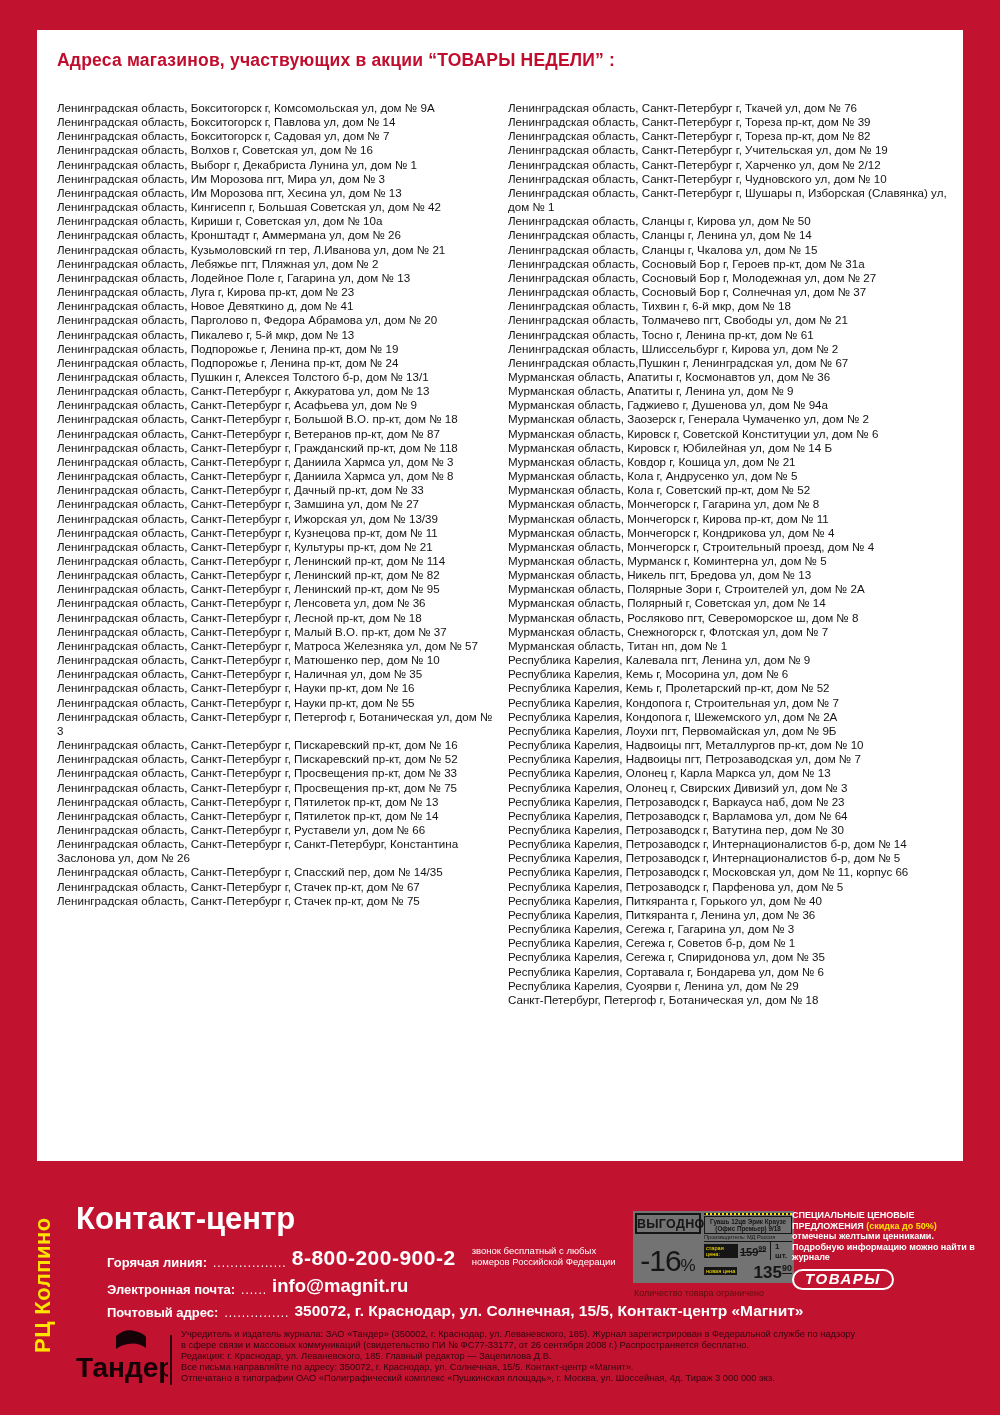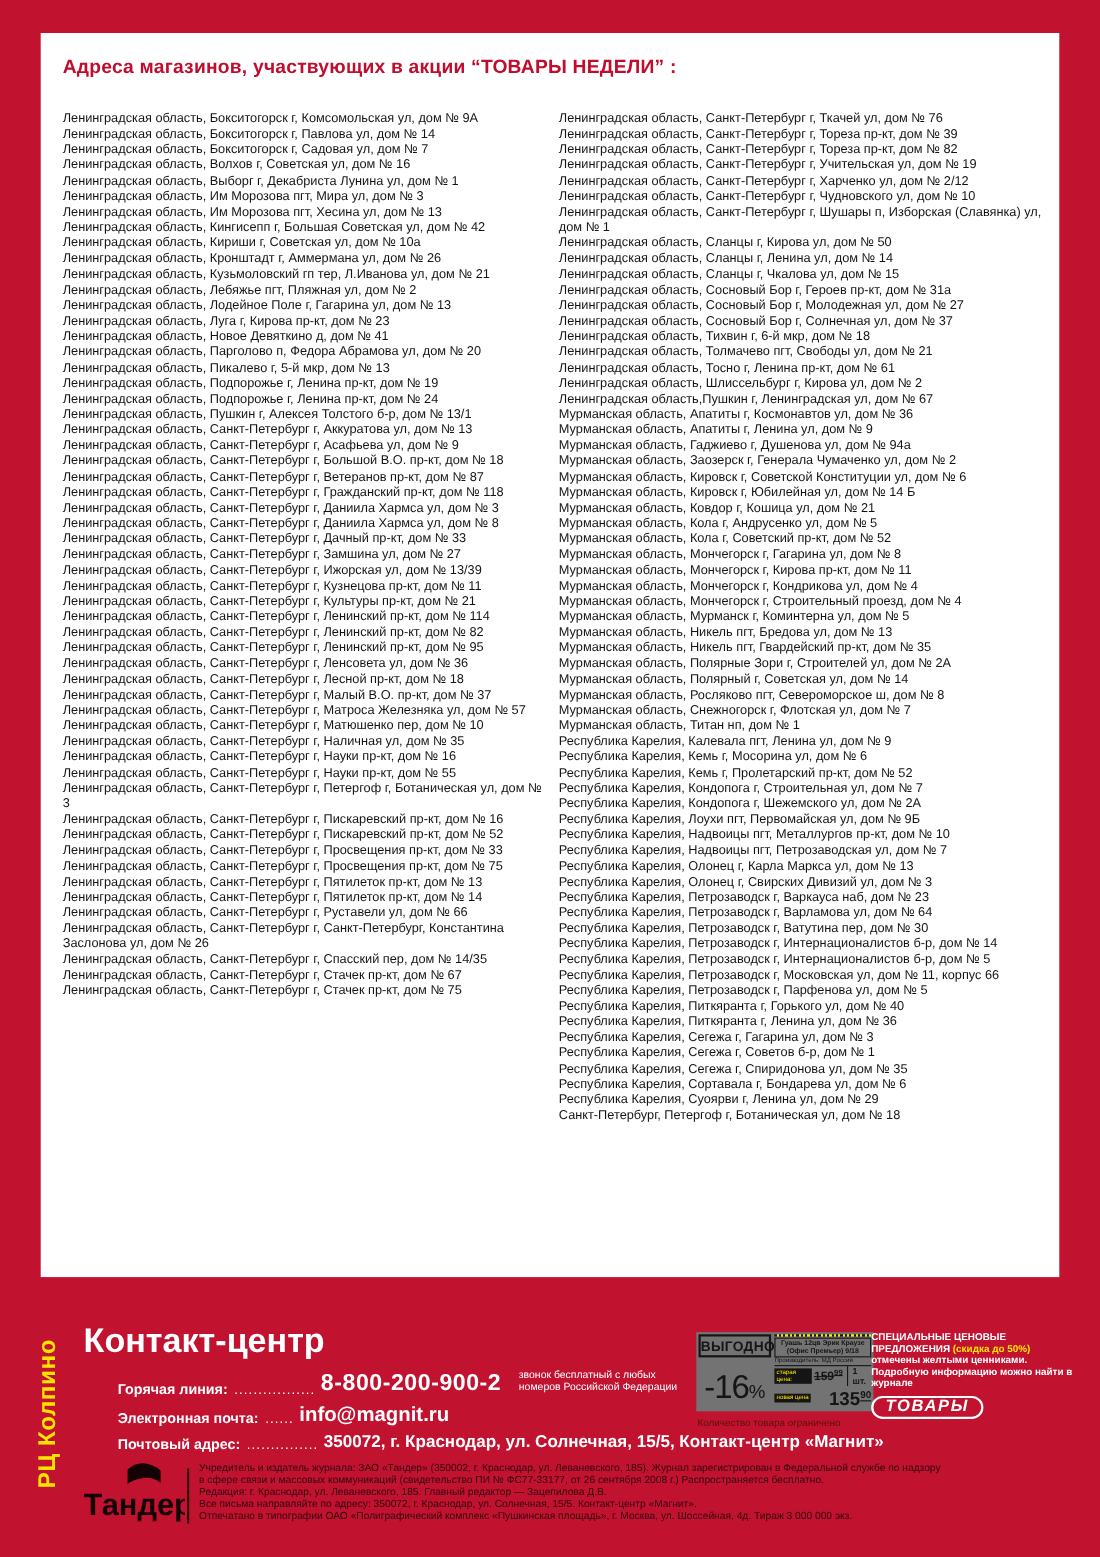--- a/index.html
+++ b/index.html
@@ -172,21 +172,20 @@
       <div class="addr">Мурманская область, Кировск г, Юбилейная ул, дом № 14 Б</div>
       <div class="addr">Мурманская область, Ковдор г, Кошица ул, дом № 21</div>
       <div class="addr">Мурманская область, Кола г, Андрусенко ул, дом № 5</div>
       <div class="addr">Мурманская область, Кола г, Советский пр-кт, дом № 52</div>
       <div class="addr">Мурманская область, Мончегорск г, Гагарина ул, дом № 8</div>
       <div class="addr">Мурманская область, Мончегорск г, Кирова пр-кт, дом № 11</div>
       <div class="addr">Мурманская область, Мончегорск г, Кондрикова ул, дом № 4</div>
       <div class="addr">Мурманская область, Мончегорск г, Строительный проезд, дом № 4</div>
       <div class="addr">Мурманская область, Мурманск г, Коминтерна ул, дом № 5</div>
       <div class="addr">Мурманская область, Никель пгт, Бредова ул, дом № 13</div>
-      <div class="addr">Мурманская область, Никель пгт, Гвардейский пр-кт, дом № 35</div>
       <div class="addr">Мурманская область, Полярные Зори г, Строителей ул, дом № 2А</div>
       <div class="addr">Мурманская область, Полярный г, Советская ул, дом № 14</div>
       <div class="addr">Мурманская область, Росляково пгт, Североморское ш, дом № 8</div>
       <div class="addr">Мурманская область, Снежногорск г, Флотская ул, дом № 7</div>
       <div class="addr">Мурманская область, Титан нп, дом № 1</div>
       <div class="addr">Республика Карелия, Калевала пгт, Ленина ул, дом № 9</div>
       <div class="addr">Республика Карелия, Кемь г, Мосорина ул, дом № 6</div>
       <div class="addr">Республика Карелия, Кемь г, Пролетарский пр-кт, дом № 52</div>
       <div class="addr">Республика Карелия, Кондопога г, Строительная ул, дом № 7</div>
       <div class="addr">Республика Карелия, Кондопога г, Шежемского ул, дом № 2А</div>

